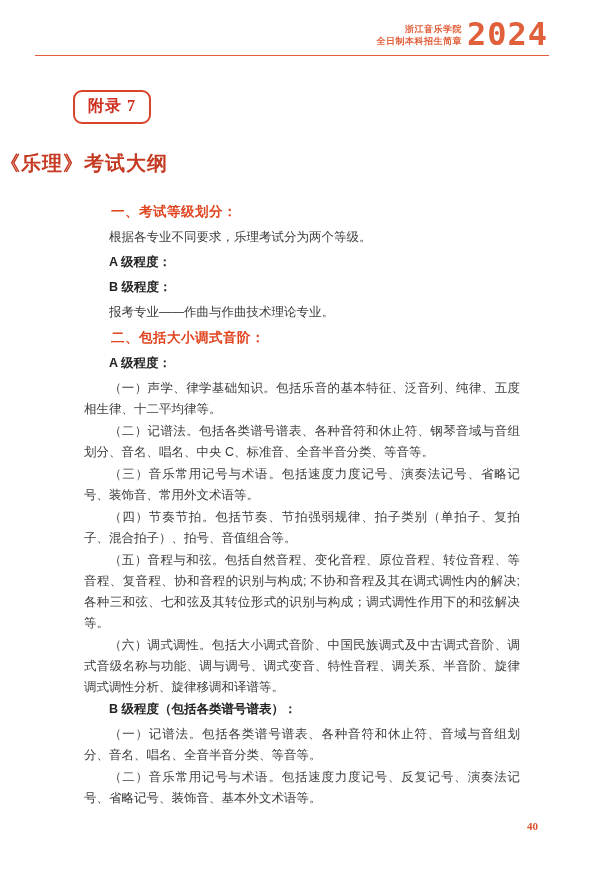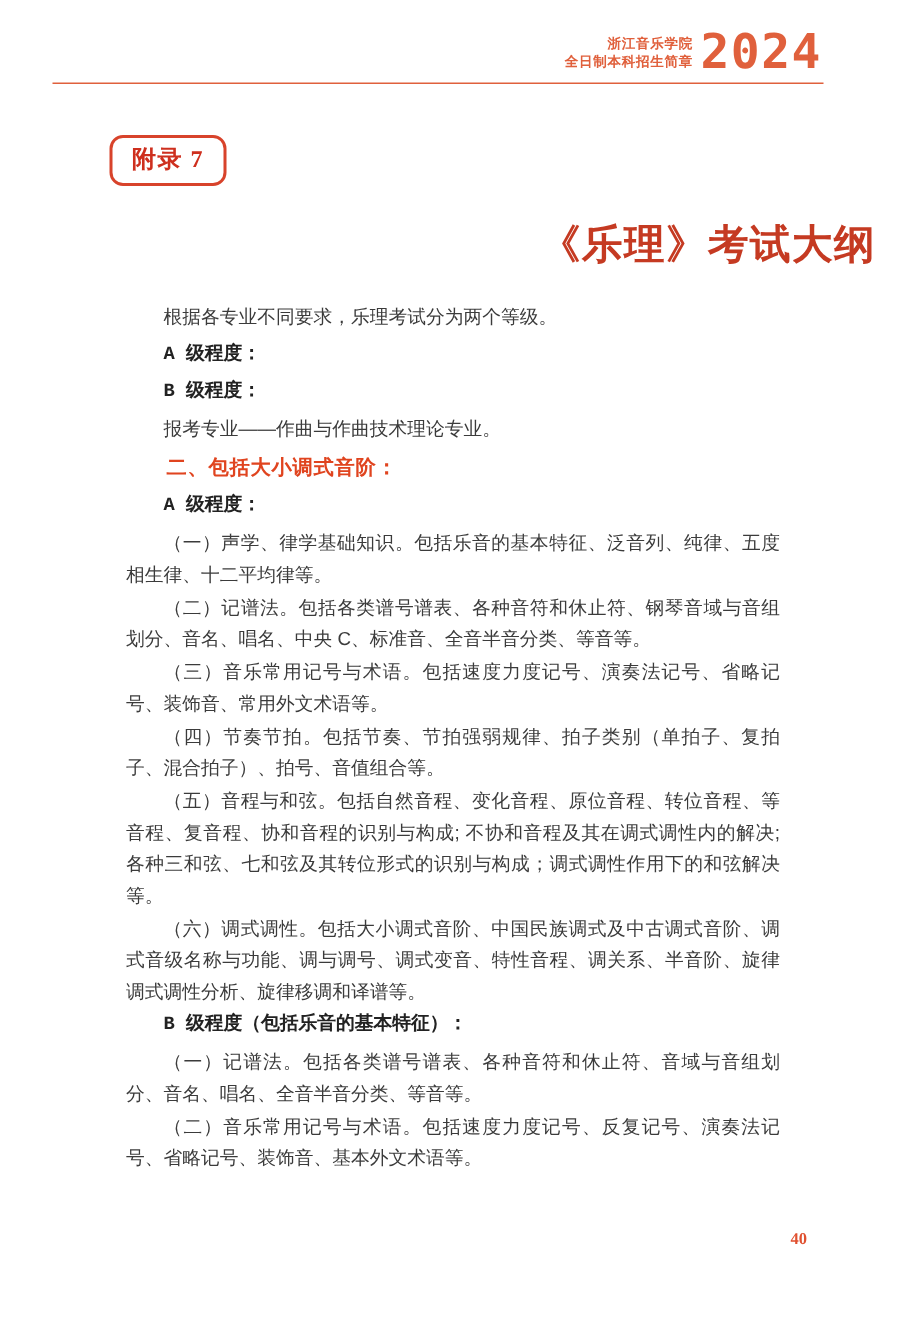--- a/index.html
+++ b/index.html
@@ -66,22 +66,22 @@
     background: #ffffff;
   }
 
   
   .doc-title {
     position: absolute;
     top: 147px;
     left: 0;
     right: 0;
     margin: 0;
-    text-align: right;
-    font-size: 27px;
+    text-align: left;
+    font-size: 20px;
     line-height: 32px;
     font-weight: bold;
     color: #C53A22;
     font-family: "Liberation Serif", serif;
     letter-spacing: 1px;
   }
 
   
   .content {
     position: absolute;
@@ -103,21 +103,20 @@
   .para {
     margin: 0 0 4px 0;
     line-height: 21px;
     text-indent: 2em;
     text-align: justify;
   }
   .para.label {
     font-weight: bold;
     color: #222222;
     margin-bottom: 4px;
-    font-family: Liberation Mono, monospace;
   }
   .para.item {
     margin-bottom: 1px;
   }
 
   
   .page-number {
     position: absolute;
     top: 820px;
     right: 46px;
@@ -142,34 +141,35 @@
   <div class="header-rule"></div>
 
   <div class="badge">
     <span>附录 7</span>
   </div>
 
   <h1 class="doc-title">《乐理》考试大纲</h1>
 
   <main class="content">
 
+    <h2 class="sec-heading">一、考试等级划分：</h2>
     <p class="para">根据各专业不同要求，乐理考试分为两个等级。</p>
     <p class="para label">A 级程度：</p>
     <p class="para label">B 级程度：</p>
     <p class="para">报考专业——作曲与作曲技术理论专业。</p>
 
     <h2 class="sec-heading">二、包括大小调式音阶：</h2>
     <p class="para label">A 级程度：</p>
     <p class="para item">（一）声学、律学基础知识。包括乐音的基本特征、泛音列、纯律、五度相生律、十二平均律等。</p>
     <p class="para item">（二）记谱法。包括各类谱号谱表、各种音符和休止符、钢琴音域与音组划分、音名、唱名、中央 C、标准音、全音半音分类、等音等。</p>
     <p class="para item">（三）音乐常用记号与术语。包括速度力度记号、演奏法记号、省略记号、装饰音、常用外文术语等。</p>
     <p class="para item">（四）节奏节拍。包括节奏、节拍强弱规律、拍子类别（单拍子、复拍子、混合拍子）、拍号、音值组合等。</p>
     <p class="para item">（五）音程与和弦。包括自然音程、变化音程、原位音程、转位音程、等音程、复音程、协和音程的识别与构成; 不协和音程及其在调式调性内的解决; 各种三和弦、七和弦及其转位形式的识别与构成；调式调性作用下的和弦解决等。</p>
     <p class="para item">（六）调式调性。包括大小调式音阶、中国民族调式及中古调式音阶、调式音级名称与功能、调与调号、调式变音、特性音程、调关系、半音阶、旋律调式调性分析、旋律移调和译谱等。</p>
-    <p class="para label">B 级程度（包括乐音的基本特征）：</p>
+    <p class="para label">B 级程度（包括各类谱号谱表）：</p>
     <p class="para item">（一）记谱法。包括各类谱号谱表、各种音符和休止符、音域与音组划分、音名、唱名、全音半音分类、等音等。</p>
     <p class="para item">（二）音乐常用记号与术语。包括速度力度记号、反复记号、演奏法记号、省略记号、装饰音、基本外文术语等。</p>
 
   </main>
 
   <div class="page-number">40</div>
 
 </div>
 
 </body></html>

